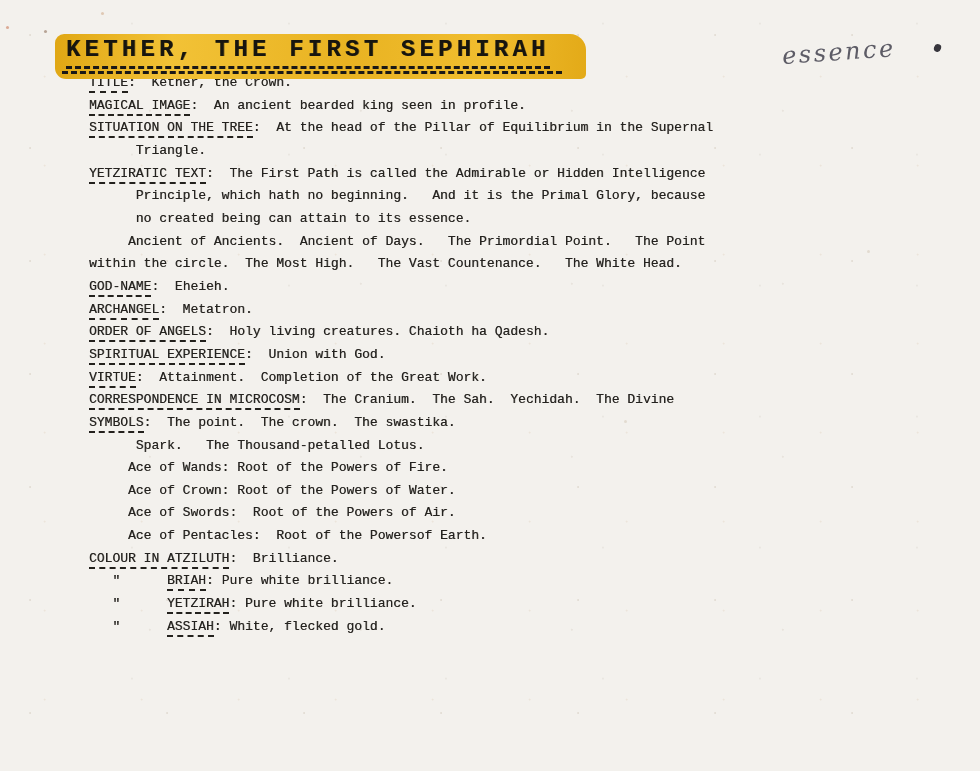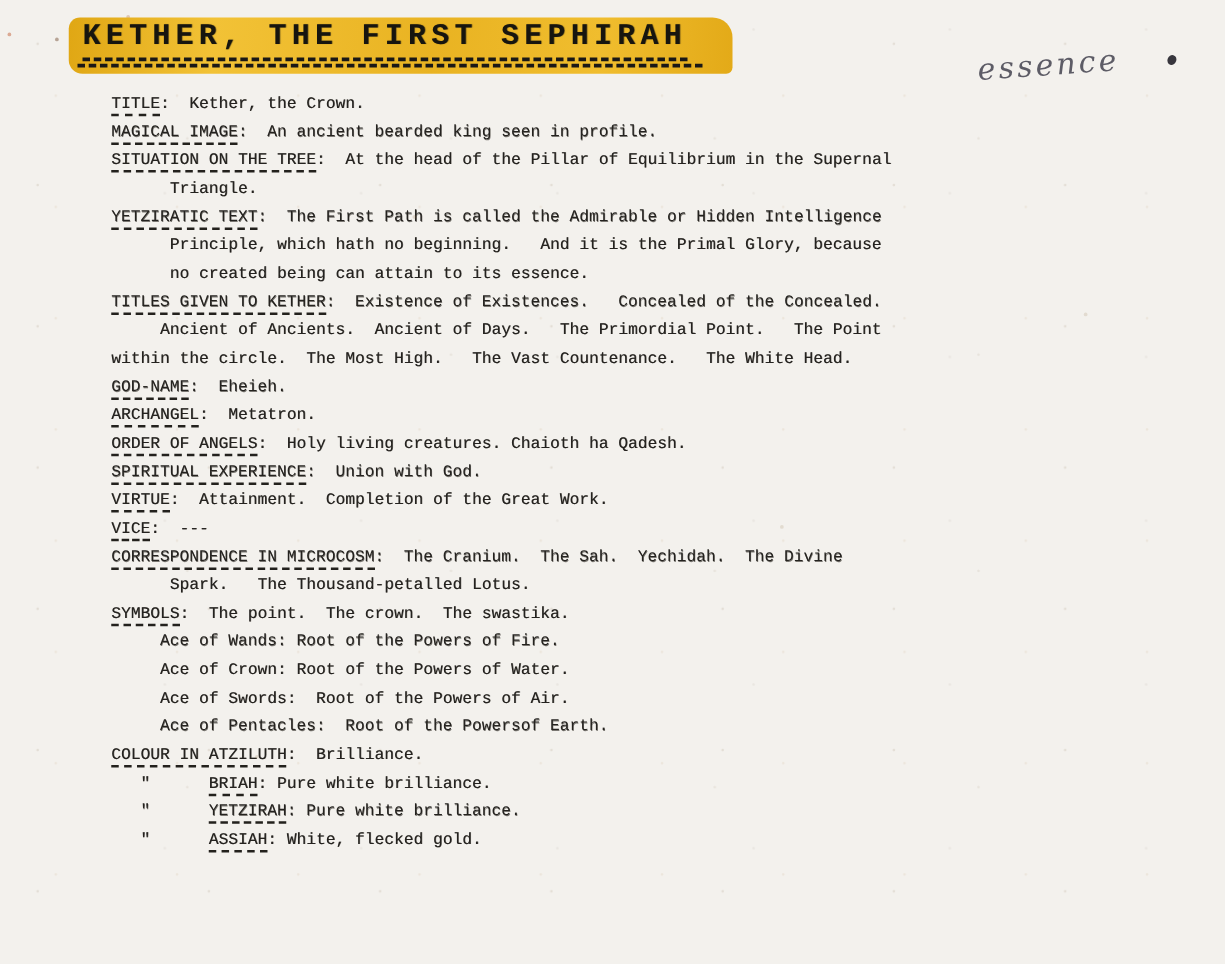--- a/index.html
+++ b/index.html
@@ -20,20 +20,21 @@
     background-size:137px 113px, 211px 173px, 97px 89px, 157px 131px;
     font-family:"Liberation Mono", monospace;
     color:var(--ink);
   }
   .masthead{position:relative;margin:14px 0 0 55px;height:48px;}
   .highlight{
     display:inline-block;
     background:linear-gradient(94deg,#e0a714 0%,#f2c236 22%,#e9b322 55%,#f0bd2e 80%,#e3aa18 100%);
     padding:2px 36px 10px 11px;
     border-radius:9px 16px 5px 11px;
+    margin-top:20px;
   }
   .title-text{
     display:inline-block;position:relative;
     font-size:24px;font-weight:bold;letter-spacing:4.2px;
     color:#17150f;
     border-bottom:3px dashed #1a1816;
     padding-bottom:3px;
     text-shadow:.6px .4px .6px rgba(30,25,15,.55);
   }
   .title-text::after{
@@ -88,32 +89,30 @@
 <div class="pen-dot"></div>
 
 <main class="doc">
     <div class="line"><span class="u">TITLE</span><span>:  Kether, the Crown.</span></div>
     <div class="line"><span class="u">MAGICAL IMAGE</span><span>:  An ancient bearded king seen in profile.</span></div>
     <div class="line"><span class="u">SITUATION ON THE TREE</span><span>:  At the head of the Pillar of Equilibrium in the Supernal</span></div>
     <div class="line"><span>      Triangle.</span></div>
     <div class="line"><span class="u">YETZIRATIC TEXT</span><span>:  The First Path is called the Admirable or Hidden Intelligence</span></div>
     <div class="line"><span>      Principle, which hath no beginning.   And it is the Primal Glory, because</span></div>
     <div class="line"><span>      no created being can attain to its essence.</span></div>
-    <div class="line"><span class="u">TITLES GIVEN TO KETHER</span><span>:  Existence of Existences.   Concealed of the Concealed.</span></div>
     <div class="line"><span>     Ancient of Ancients.  Ancient of Days.   The Primordial Point.   The Point</span></div>
     <div class="line"><span>within the circle.  The Most High.   The Vast Countenance.   The White Head.</span></div>
     <div class="line"><span class="u">GOD-NAME</span><span>:  Eheieh.</span></div>
     <div class="line"><span class="u">ARCHANGEL</span><span>:  Metatron.</span></div>
     <div class="line"><span class="u">ORDER OF ANGELS</span><span>:  Holy living creatures. Chaioth ha Qadesh.</span></div>
     <div class="line"><span class="u">SPIRITUAL EXPERIENCE</span><span>:  Union with God.</span></div>
     <div class="line"><span class="u">VIRTUE</span><span>:  Attainment.  Completion of the Great Work.</span></div>
-    <div class="line"><span class="u">VICE</span><span>:  ---</span></div>
     <div class="line"><span class="u">CORRESPONDENCE IN MICROCOSM</span><span>:  The Cranium.  The Sah.  Yechidah.  The Divine</span></div>
+    <div class="line"><span class="u">SYMBOLS</span><span>:  The point.  The crown.  The swastika.</span></div>
     <div class="line"><span>      Spark.   The Thousand-petalled Lotus.</span></div>
-    <div class="line"><span class="u">SYMBOLS</span><span>:  The point.  The crown.  The swastika.</span></div>
     <div class="line"><span>     Ace of Wands: Root of the Powers of Fire.</span></div>
     <div class="line"><span>     Ace of Crown: Root of the Powers of Water.</span></div>
     <div class="line"><span>     Ace of Swords:  Root of the Powers of Air.</span></div>
     <div class="line"><span>     Ace of Pentacles:  Root of the Powersof Earth.</span></div>
     <div class="line"><span class="u">COLOUR IN ATZILUTH</span><span>:  Brilliance.</span></div>
     <div class="line"><span>   "      </span><span class="u">BRIAH</span><span>: Pure white brilliance.</span></div>
     <div class="line"><span>   "      </span><span class="u">YETZIRAH</span><span>: Pure white brilliance.</span></div>
     <div class="line"><span>   "      </span><span class="u">ASSIAH</span><span>: White, flecked gold.</span></div>
   </main>
 

